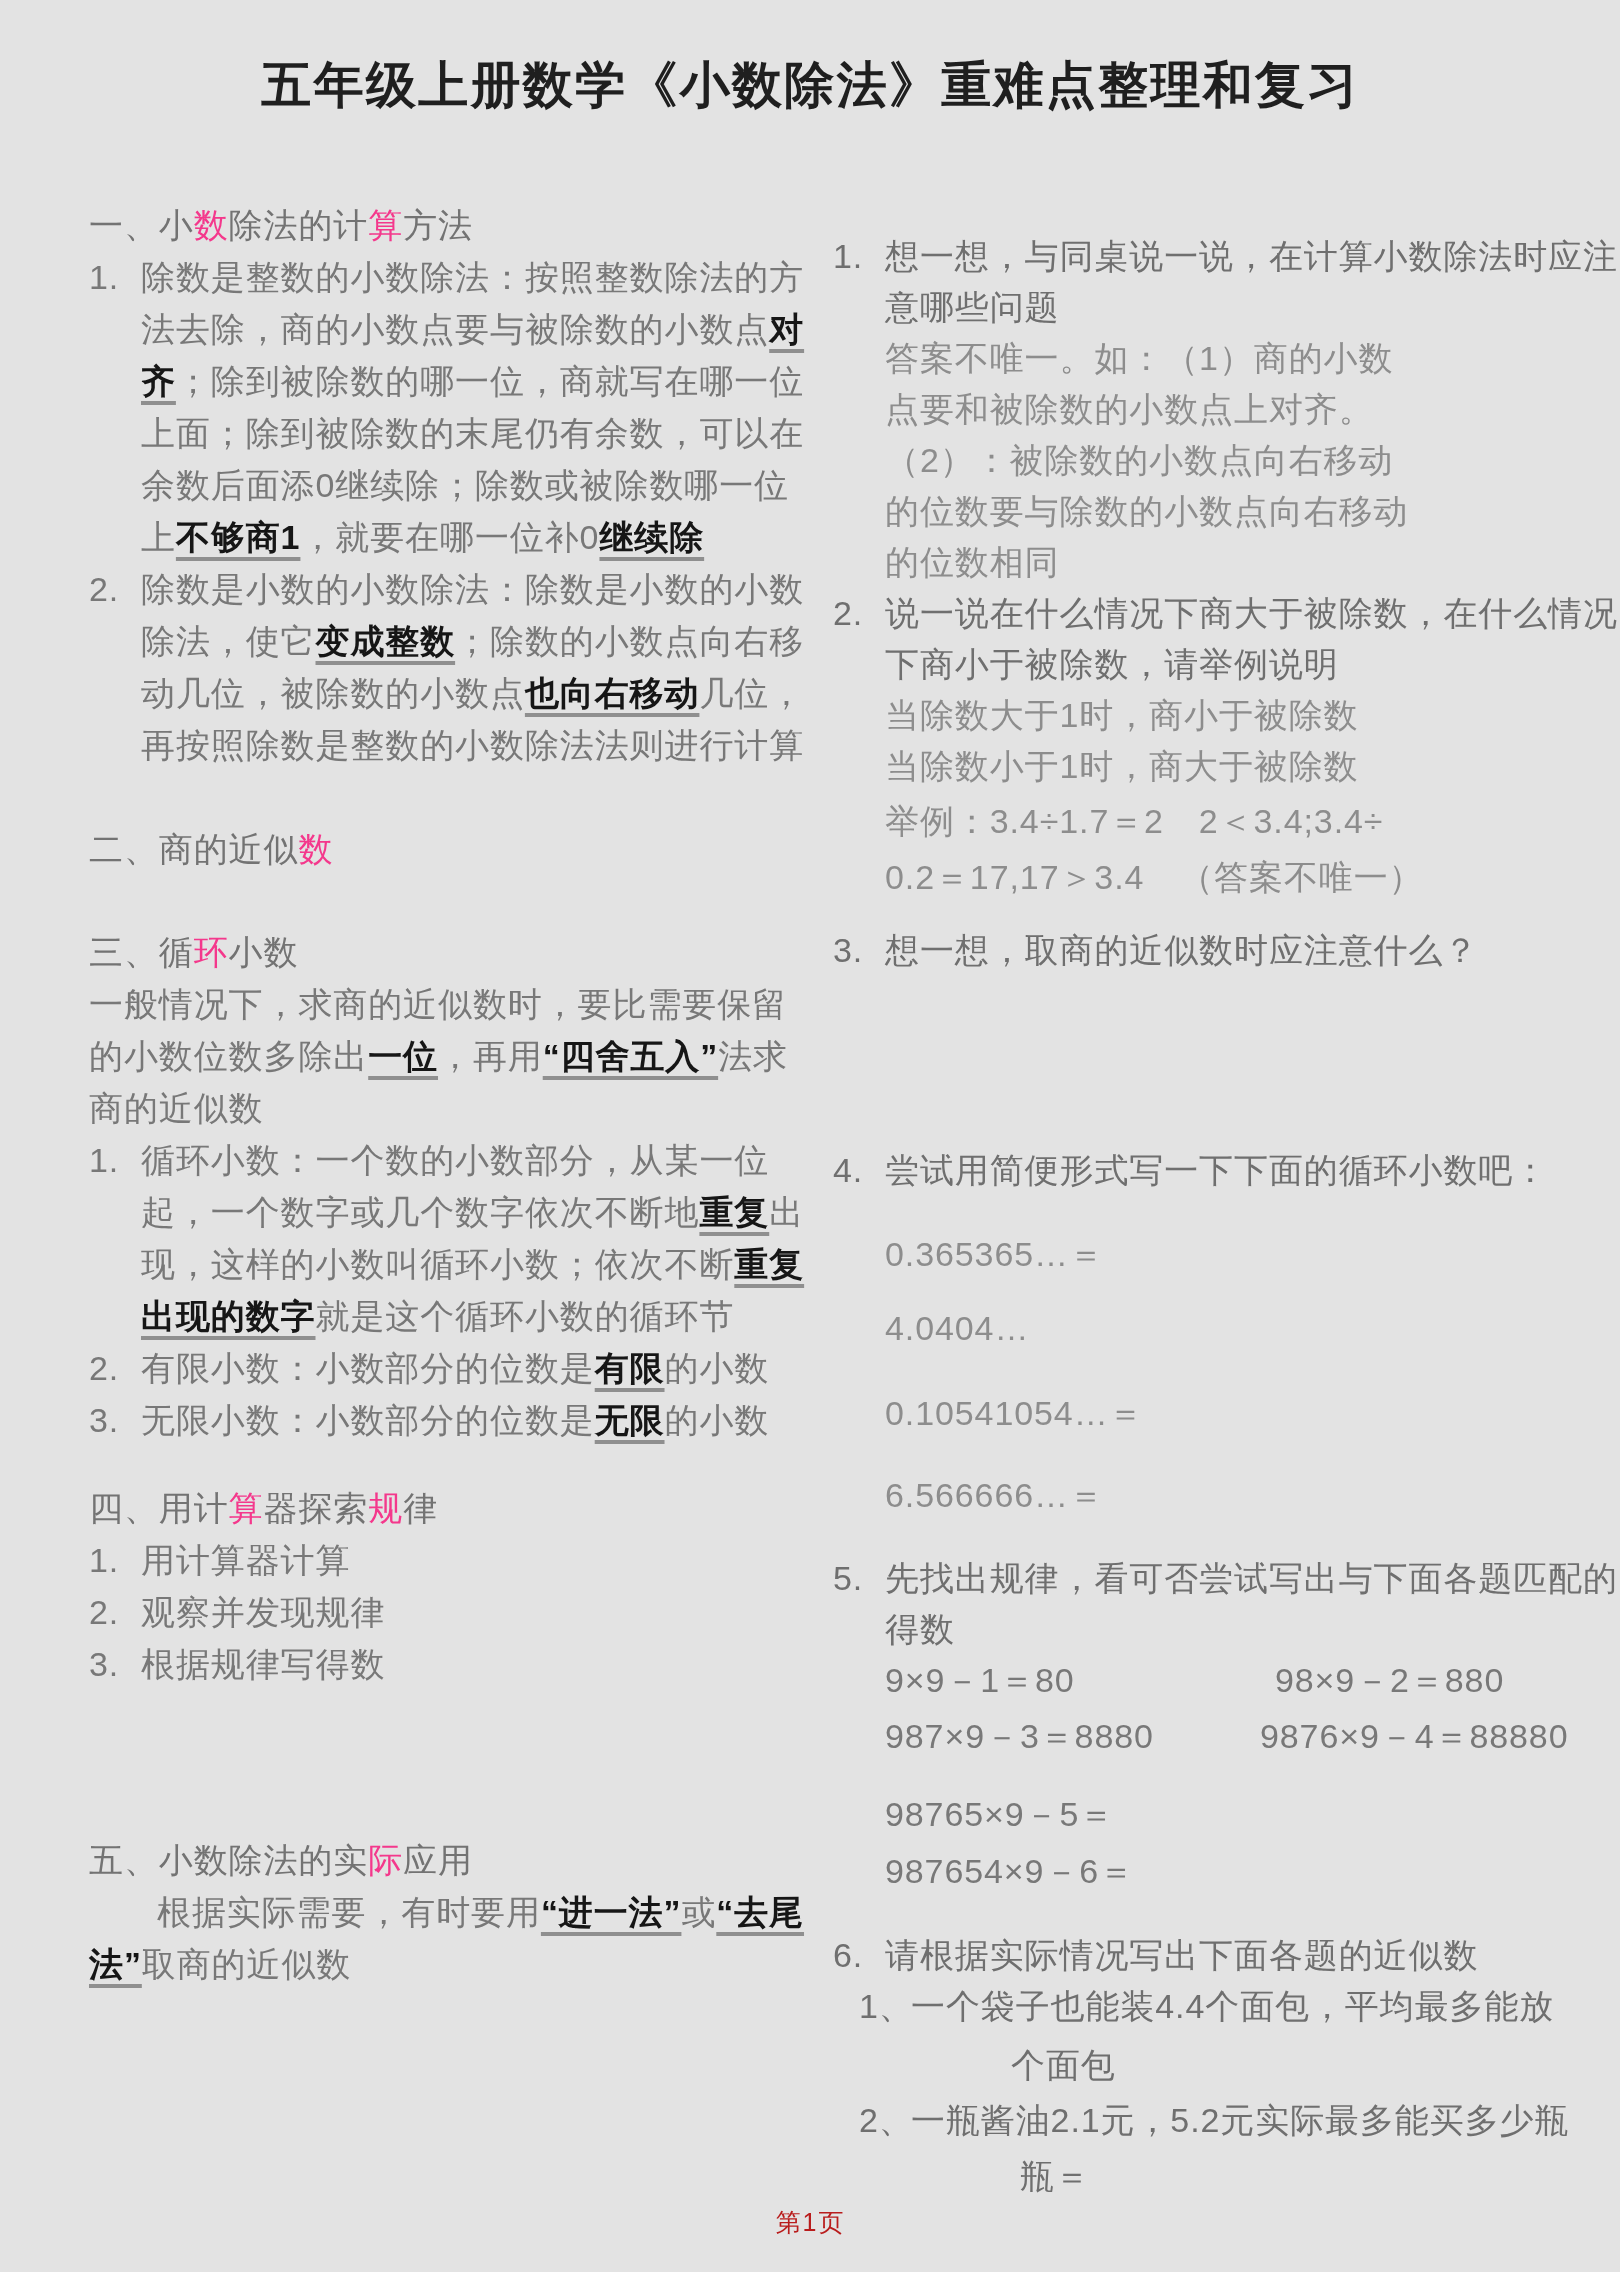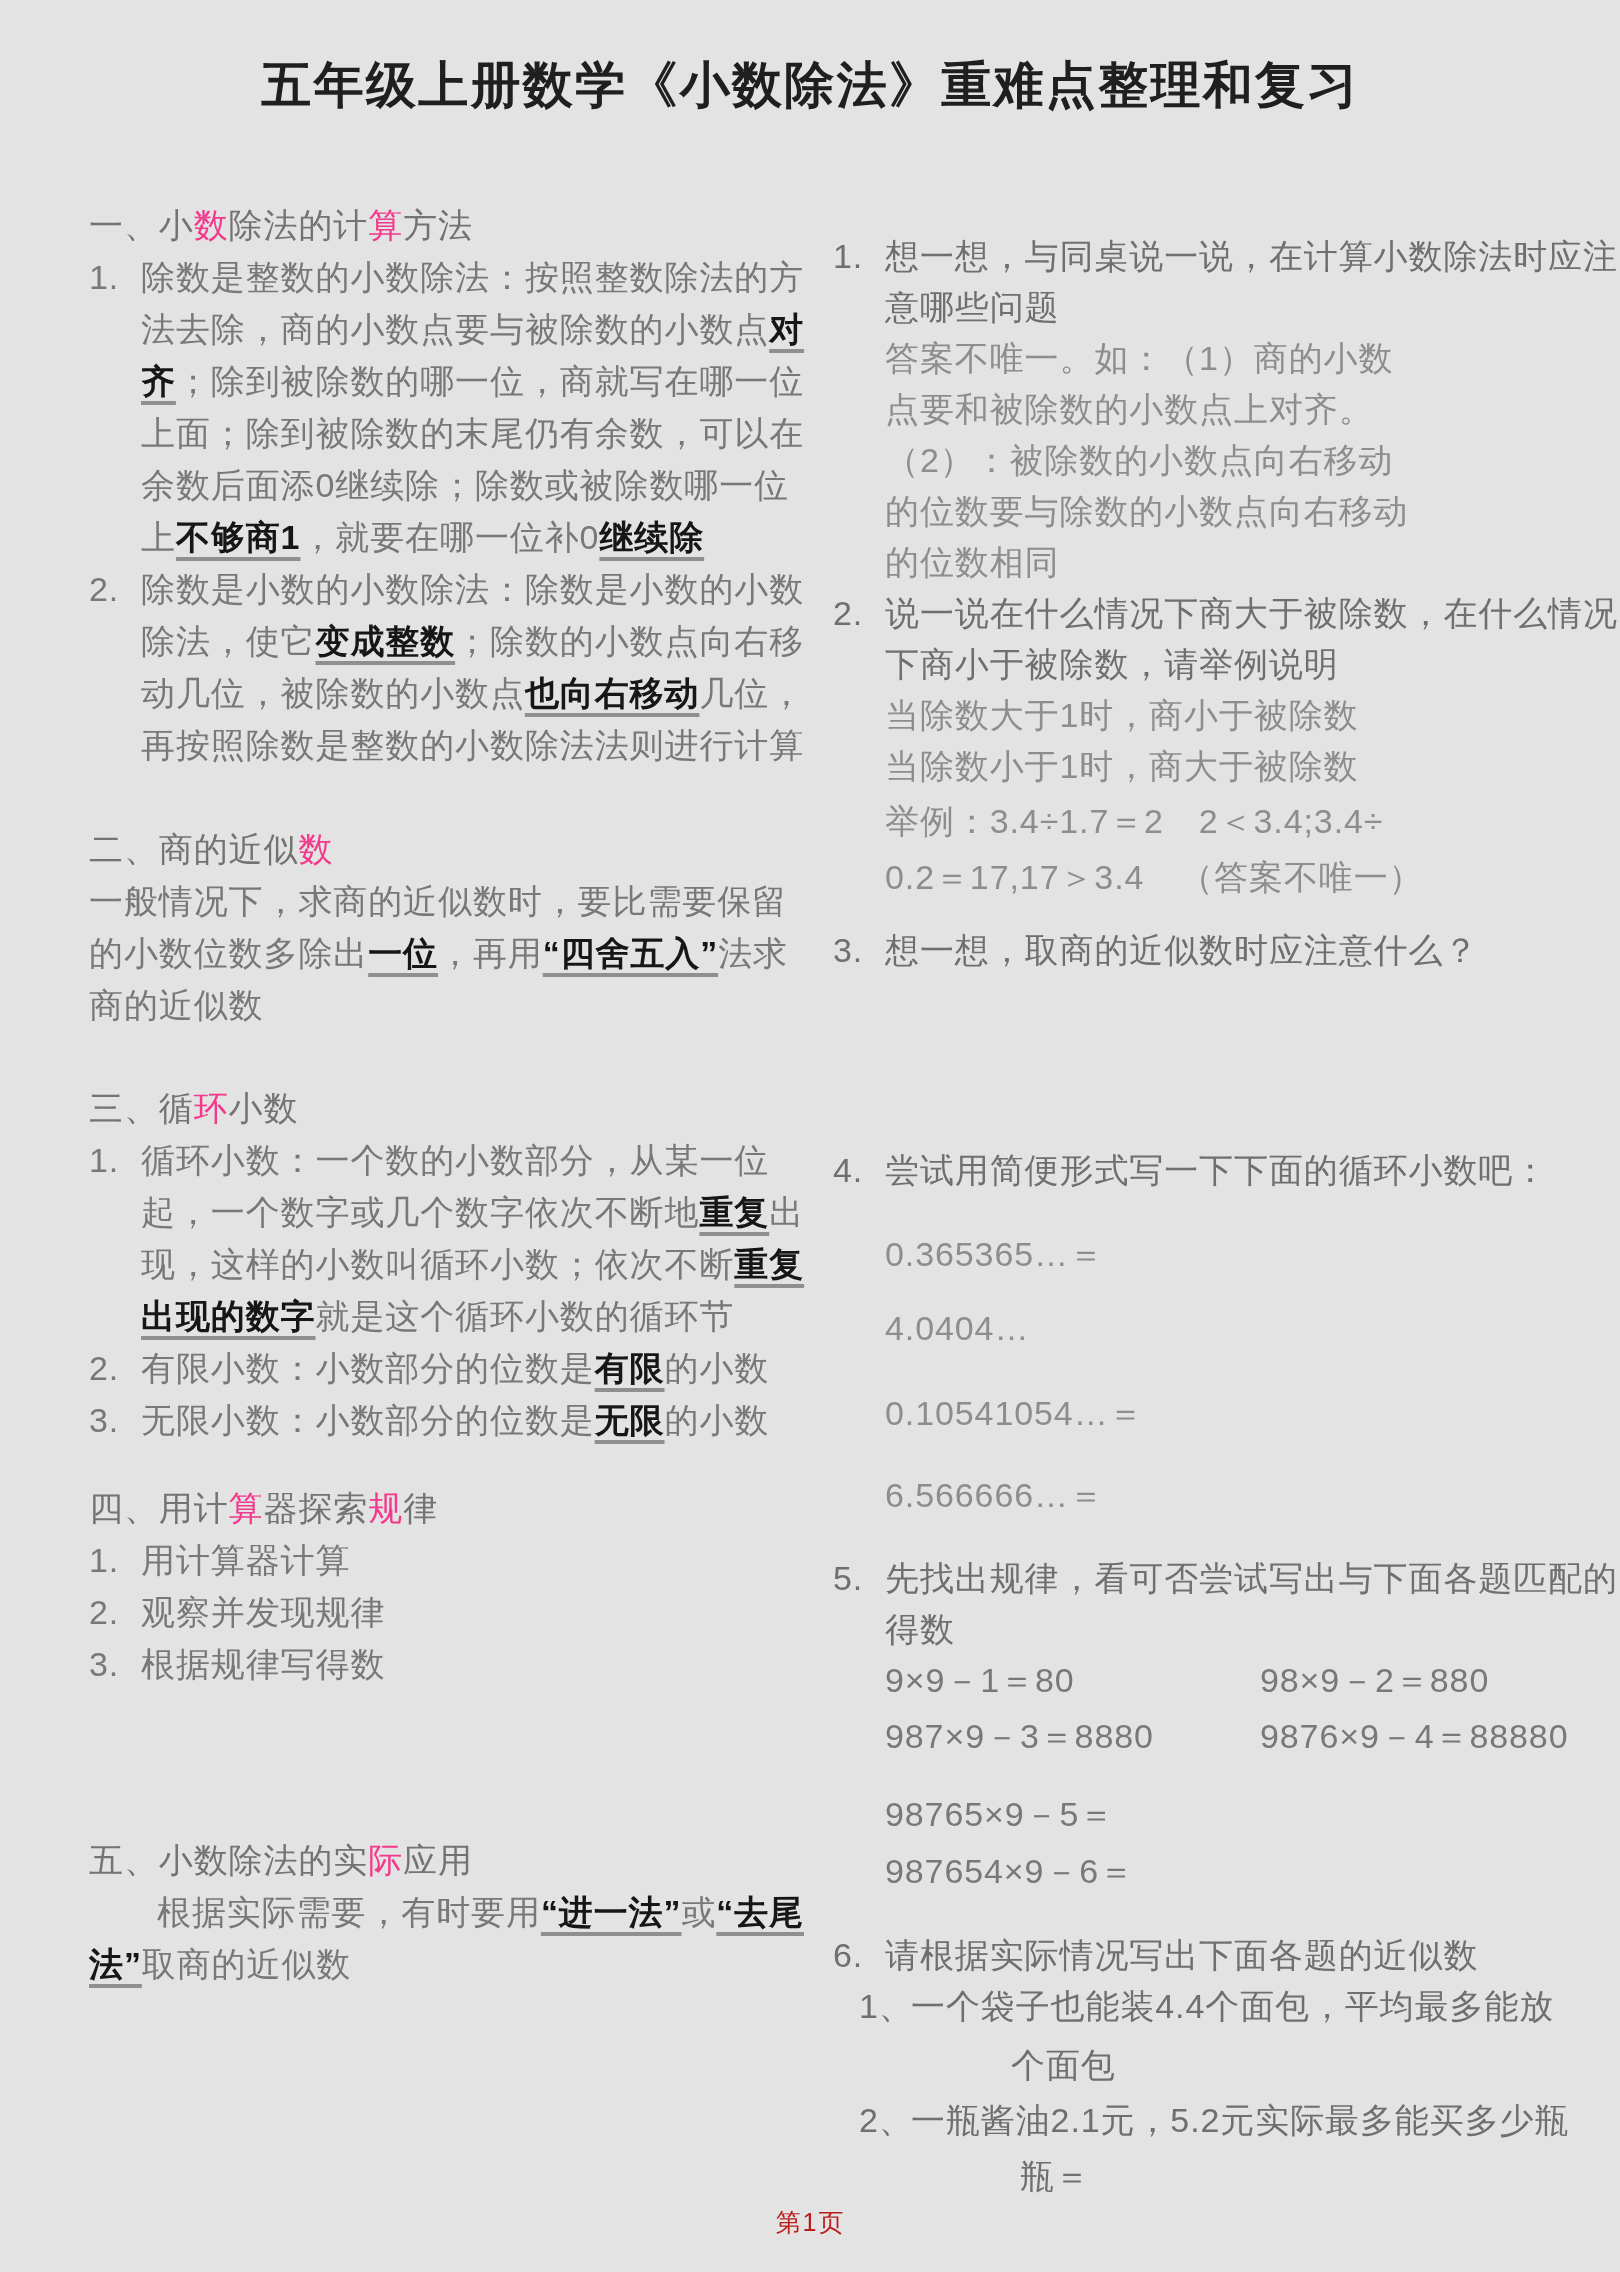--- a/index.html
+++ b/index.html
@@ -57,22 +57,22 @@
 </head>
 <body>
 
 <div class="page">
   <div class="doc-title">五年级上册数学《小数除法》重难点整理和复习</div>
   <div class="col col-left" id="col-left">
       <div class="blk h"><span>一、小</span><span class="pink">数</span><span>除法的计</span><span class="pink">算</span><span>方法</span></div>
       <div class="blk " style="padding-left: 52px;"><span class="num" style="left: 0px;">1.</span><span>除数是整数的小数除法：按照整数除法的方法去除，商的小数点要与被除数的小数点</span><span class="key">对齐</span><span>；除到被除数的哪一位，商就写在哪一位上面；除到被除数的末尾仍有余数，可以在余数后面添0继续除；除数或被除数哪一位上</span><span class="key">不够商1</span><span>，就要在哪一位补0</span><span class="key">继续除</span></div>
       <div class="blk " style="padding-left: 52px;"><span class="num" style="left: 0px;">2.</span><span>除数是小数的小数除法：除数是小数的小数除法，使它</span><span class="key">变成整数</span><span>；除数的小数点向右移动几位，被除数的小数点</span><span class="key">也向右移动</span><span>几位，再按照除数是整数的小数除法法则进行计算</span></div>
       <div class="blk h" style="margin-top: 52px;"><span>二、商的近似</span><span class="pink">数</span></div>
+      <div class="blk h" style="margin-top: 51px;"><span>三、循</span><span class="pink">环</span><span>小数</span></div>
       <div class="blk "><span>一般情况下，求商的近似数时，要比需要保留的小数位数多除出</span><span class="key">一位</span><span>，再用</span><span class="key">“四舍五入”</span><span>法求商的近似数</span></div>
-      <div class="blk h" style="margin-top: 51px;"><span>三、循</span><span class="pink">环</span><span>小数</span></div>
       <div class="blk " style="padding-left: 52px;"><span class="num" style="left: 0px;">1.</span><span>循环小数：一个数的小数部分，从某一位起，一个数字或几个数字依次不断地</span><span class="key">重复</span><span>出现，这样的小数叫循环小数；依次不断</span><span class="key">重复出现的数字</span><span>就是这个循环小数的循环节</span></div>
       <div class="blk " style="padding-left: 52px;"><span class="num" style="left: 0px;">2.</span><span>有限小数：小数部分的位数是</span><span class="key">有限</span><span>的小数</span></div>
       <div class="blk " style="padding-left: 52px;"><span class="num" style="left: 0px;">3.</span><span>无限小数：小数部分的位数是</span><span class="key">无限</span><span>的小数</span></div>
       <div class="blk h" style="margin-top: 36px;"><span>四、用计</span><span class="pink">算</span><span>器探索</span><span class="pink">规</span><span>律</span></div>
       <div class="blk " style="padding-left: 52px;"><span class="num" style="left: 0px;">1.</span><span>用计算器计算</span></div>
       <div class="blk " style="padding-left: 52px;"><span class="num" style="left: 0px;">2.</span><span>观察并发现规律</span></div>
       <div class="blk " style="padding-left: 52px;"><span class="num" style="left: 0px;">3.</span><span>根据规律写得数</span></div>
       <div class="blk h" style="margin-top: 144px;"><span>五、小数除法的实</span><span class="pink">际</span><span>应用</span></div>
       <div class="blk " style="text-indent: 2em;"><span>根据实际需要，有时要用</span><span class="key">“进一法”</span><span>或</span><span class="key">“去尾法”</span><span>取商的近似数</span></div>
     </div>
@@ -84,21 +84,21 @@
       <div class="blk  a" style="padding-left: 52px;"><span>当除数小于1时，商大于被除数</span></div>
       <div class="blk  a" style="margin-top: 3.7px; padding-left: 52px;"><span>举例：3.4÷1.7＝2　2＜3.4;3.4÷</span></div>
       <div class="blk  a" style="margin-top: 5.6px; padding-left: 52px;"><span>0.2＝17,17＞3.4　（答案不唯一）</span></div>
       <div class="blk  q" style="margin-top: 21.6px; padding-left: 52px;"><span class="num" style="left: 0px;">3.</span><span>想一想，取商的近似数时应注意什么？</span></div>
       <div class="blk  q" style="margin-top: 169px; padding-left: 52px;"><span class="num" style="left: 0px;">4.</span><span>尝试用简便形式写一下下面的循环小数吧：</span></div>
       <div class="blk  a" style="margin-top: 33px; padding-left: 52px;"><span>0.365365…＝</span></div>
       <div class="blk  a" style="margin-top: 23px; padding-left: 52px;"><span>4.0404…</span></div>
       <div class="blk  a" style="margin-top: 34px; padding-left: 52px;"><span>0.10541054…＝</span></div>
       <div class="blk  a" style="margin-top: 31px; padding-left: 52px;"><span>6.566666…＝</span></div>
       <div class="blk  q" style="margin-top: 32px; padding-left: 52px;"><span class="num" style="left: 0px;">5.</span><span>先找出规律，看可否尝试写出与下面各题匹配的得数</span></div>
-      <div class="blk eq" style="padding-left: 52px;">
+      <div class="blk eq" style="padding-left: 52px; gap: 15px;">
         <span class="cell">9×9－1＝80</span>
         <span class="cell">98×9－2＝880</span>
       </div>
       <div class="blk eq" style="margin-top: 5.6px; padding-left: 52px;">
         <span class="cell">987×9－3＝8880</span>
         <span class="cell">9876×9－4＝88880</span>
       </div>
       <div class="blk eq" style="margin-top: 27px; padding-left: 52px;">
         <span class="cell">98765×9－5＝</span>
       </div>

